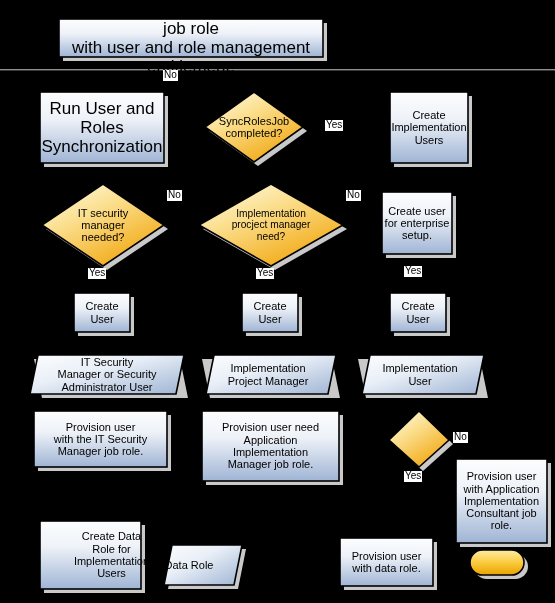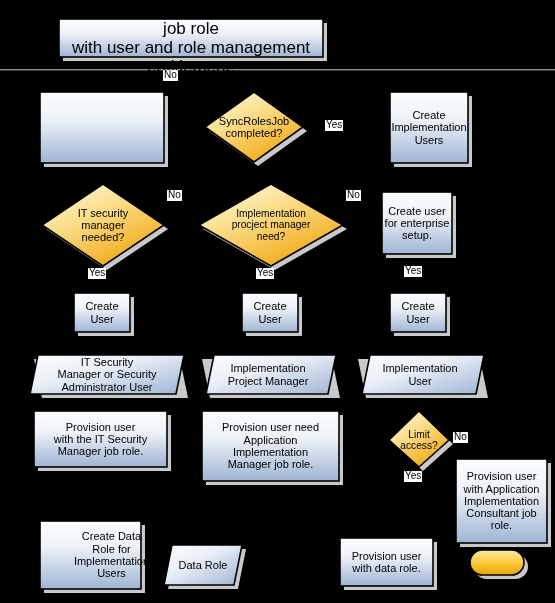--- a/index.html
+++ b/index.html
@@ -223,20 +223,22 @@
 
     <g>
       <rect x="474" y="554" width="54" height="25" rx="12.5" ry="12.5" fill="#c9c9c9"></rect>
       <rect x="470" y="550" width="54" height="25" rx="12.5" ry="12.5" fill="url(#gTerm)" stroke="#000" stroke-width="1.6"></rect>
     </g>
   </svg>
 
   <div class="node-label t11" style="left:59px;top:19px;width:264px;height:38px;">Provision the IT Security Manager job role
 with user and role management entitlement.</div>
 
+  <div class="node-label t11" style="left:40px;top:92px;width:124px;height:71px;">Run User and Roles
+Synchronization</div>
 
   <div class="node-label t105" style="left:207px;top:104px;width:94px;height:46px;">SyncRolesJob
 completed?</div>
 
   <div class="node-label t105" style="left:390px;top:92px;width:78px;height:71px;">Create
 Implementation
 Users</div>
 
   <div class="node-label t105" style="left:54px;top:196px;width:98px;height:58px;">IT security
 manager
@@ -266,35 +268,33 @@
 User</div>
 
   <div class="node-label t105" style="left:34px;top:411px;width:133px;height:56px;">Provision user
 with the IT Security
 Manager job role.</div>
   <div class="node-label t105" style="left:202px;top:411px;width:137px;height:70px;">Provision user need
 Application
 Implementation
 Manager  job role.</div>
 
-  <div class="node-label t10" style="left:391px;top:421px;width:56px;height:38px;">Limit
-access?</div>
 
   <div class="node-label t105" style="left:456px;top:459px;width:91px;height:84px;">Provision user
 with Application
 Implementation
 Consultant job
 role.</div>
 
   <div class="node-label t105" style="left:40px;top:521px;width:101px;height:68px;padding-left:21px;">Create Data
 Role for
 Implementation
 Users</div>
 
-  <div class="node-label t105" style="left:168px;top:546px;width:70px;height:38px;">Data Role</div>
+  <div class="node-label t105" style="left:154px;top:546px;width:70px;height:38px;">Data Role</div>
 
   <div class="node-label t105" style="left:340px;top:538px;width:93px;height:48px;">Provision user
 with data role.</div>
 
 
   <div class="edge-label" style="left:163px;top:70px;">No</div>
   <div class="edge-label" style="left:325px;top:120px;">Yes</div>
 
   <div class="edge-label" style="left:167px;top:190px;">No</div>
   <div class="edge-label" style="left:88px;top:268px;">Yes</div>

